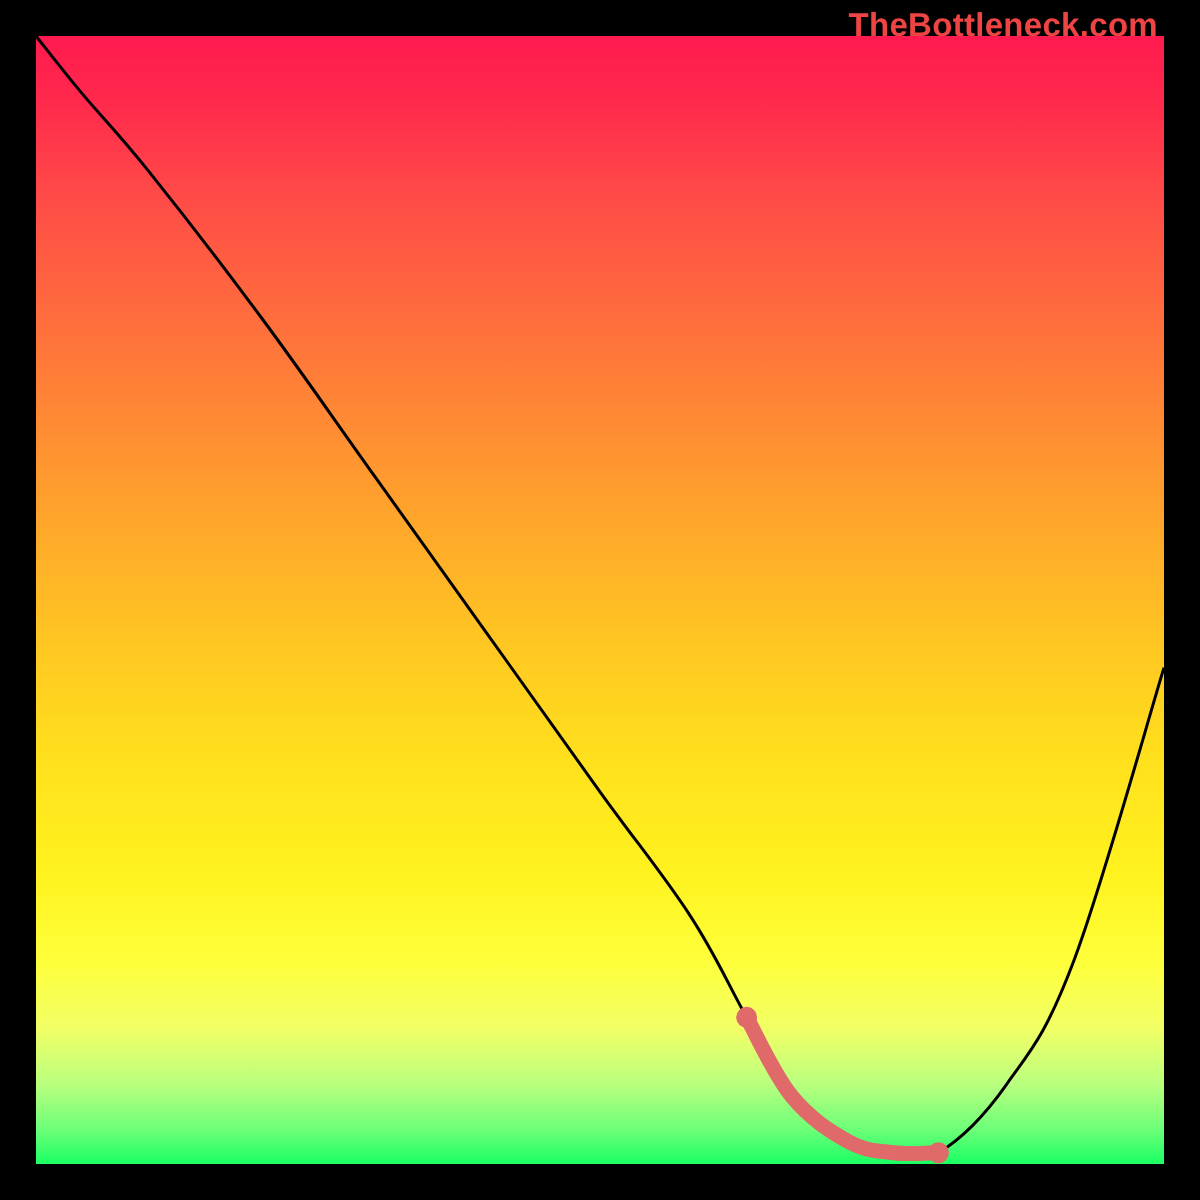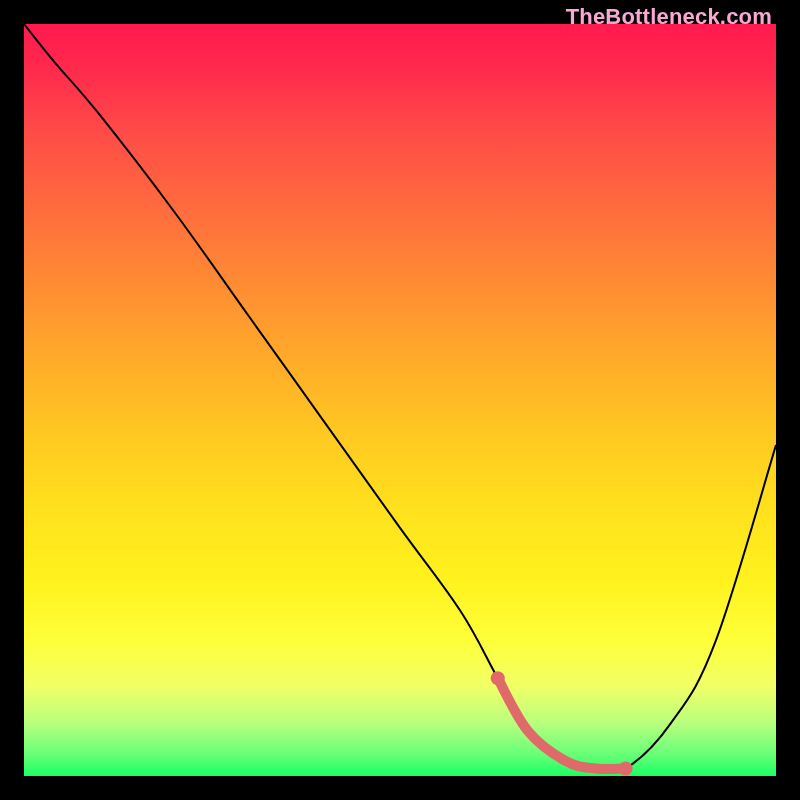--- a/index.html
+++ b/index.html
@@ -33,21 +33,21 @@
       #1aff63 100%
     );
   }
   .watermark {
     position: absolute;
     top: 4px;
     right: 28px;
     font-family: Arial, Helvetica, sans-serif;
     font-size: 22px;
     font-weight: bold;
-    color: #f9a8d4;
+    color: #ef4444;
     letter-spacing: 0.2px;
     user-select: none;
   }
   svg.curve {
     position: absolute;
     left: 0;
     top: 0;
     width: 752px;
     height: 752px;
   }

